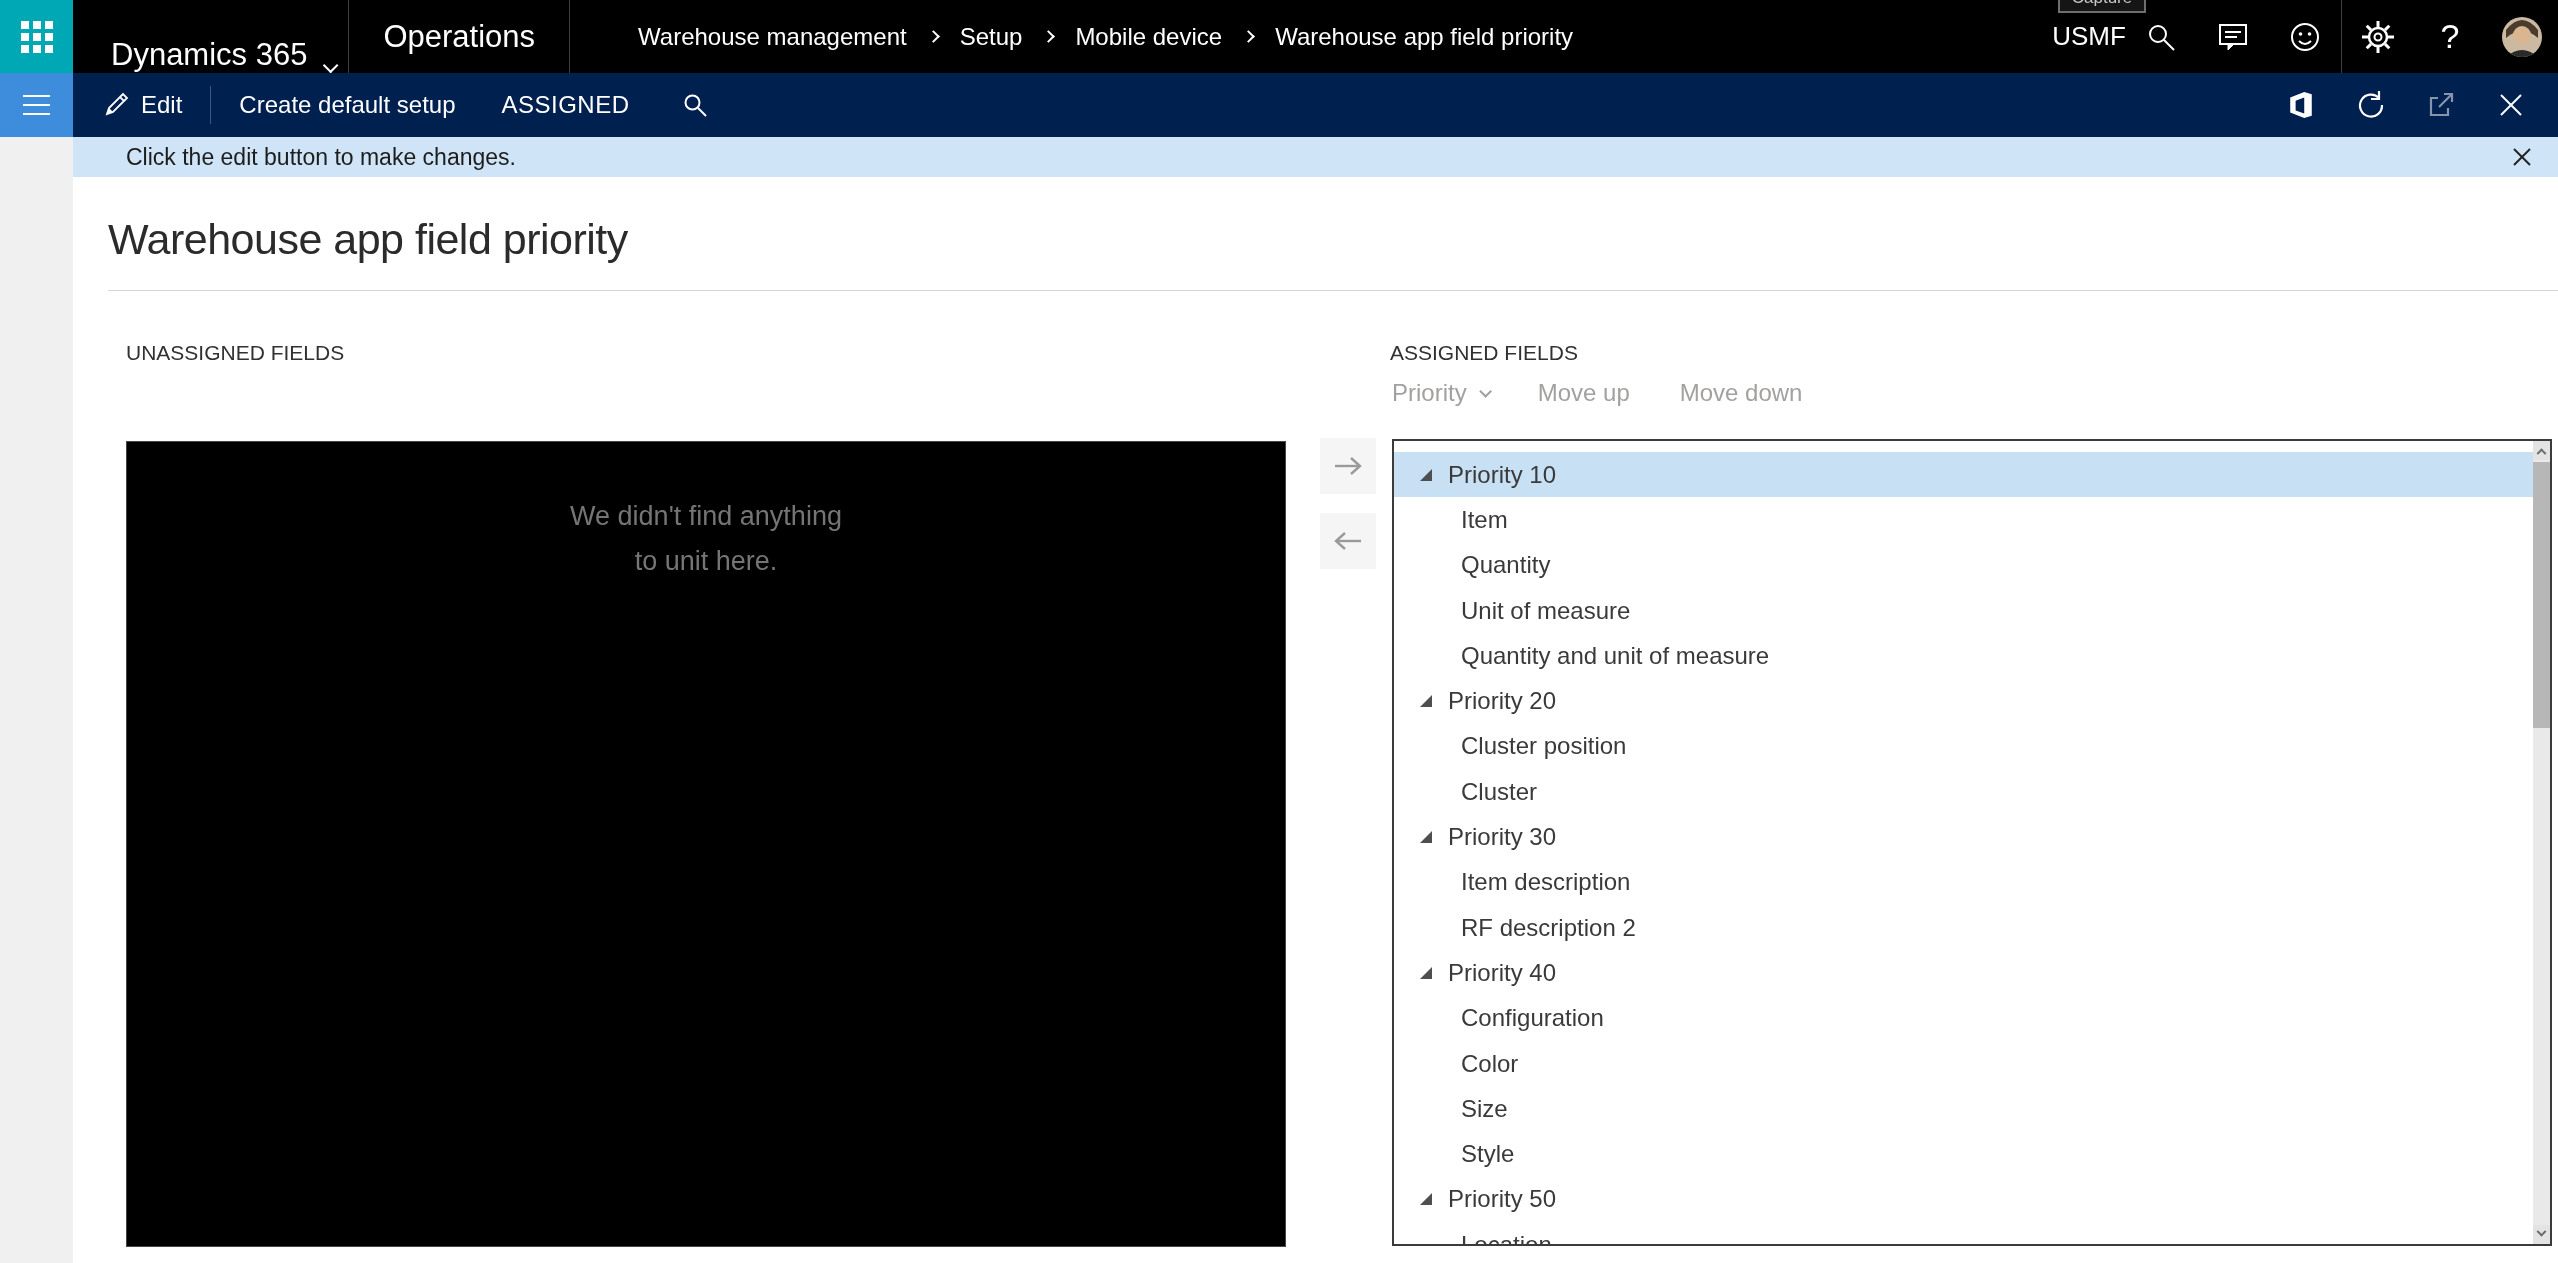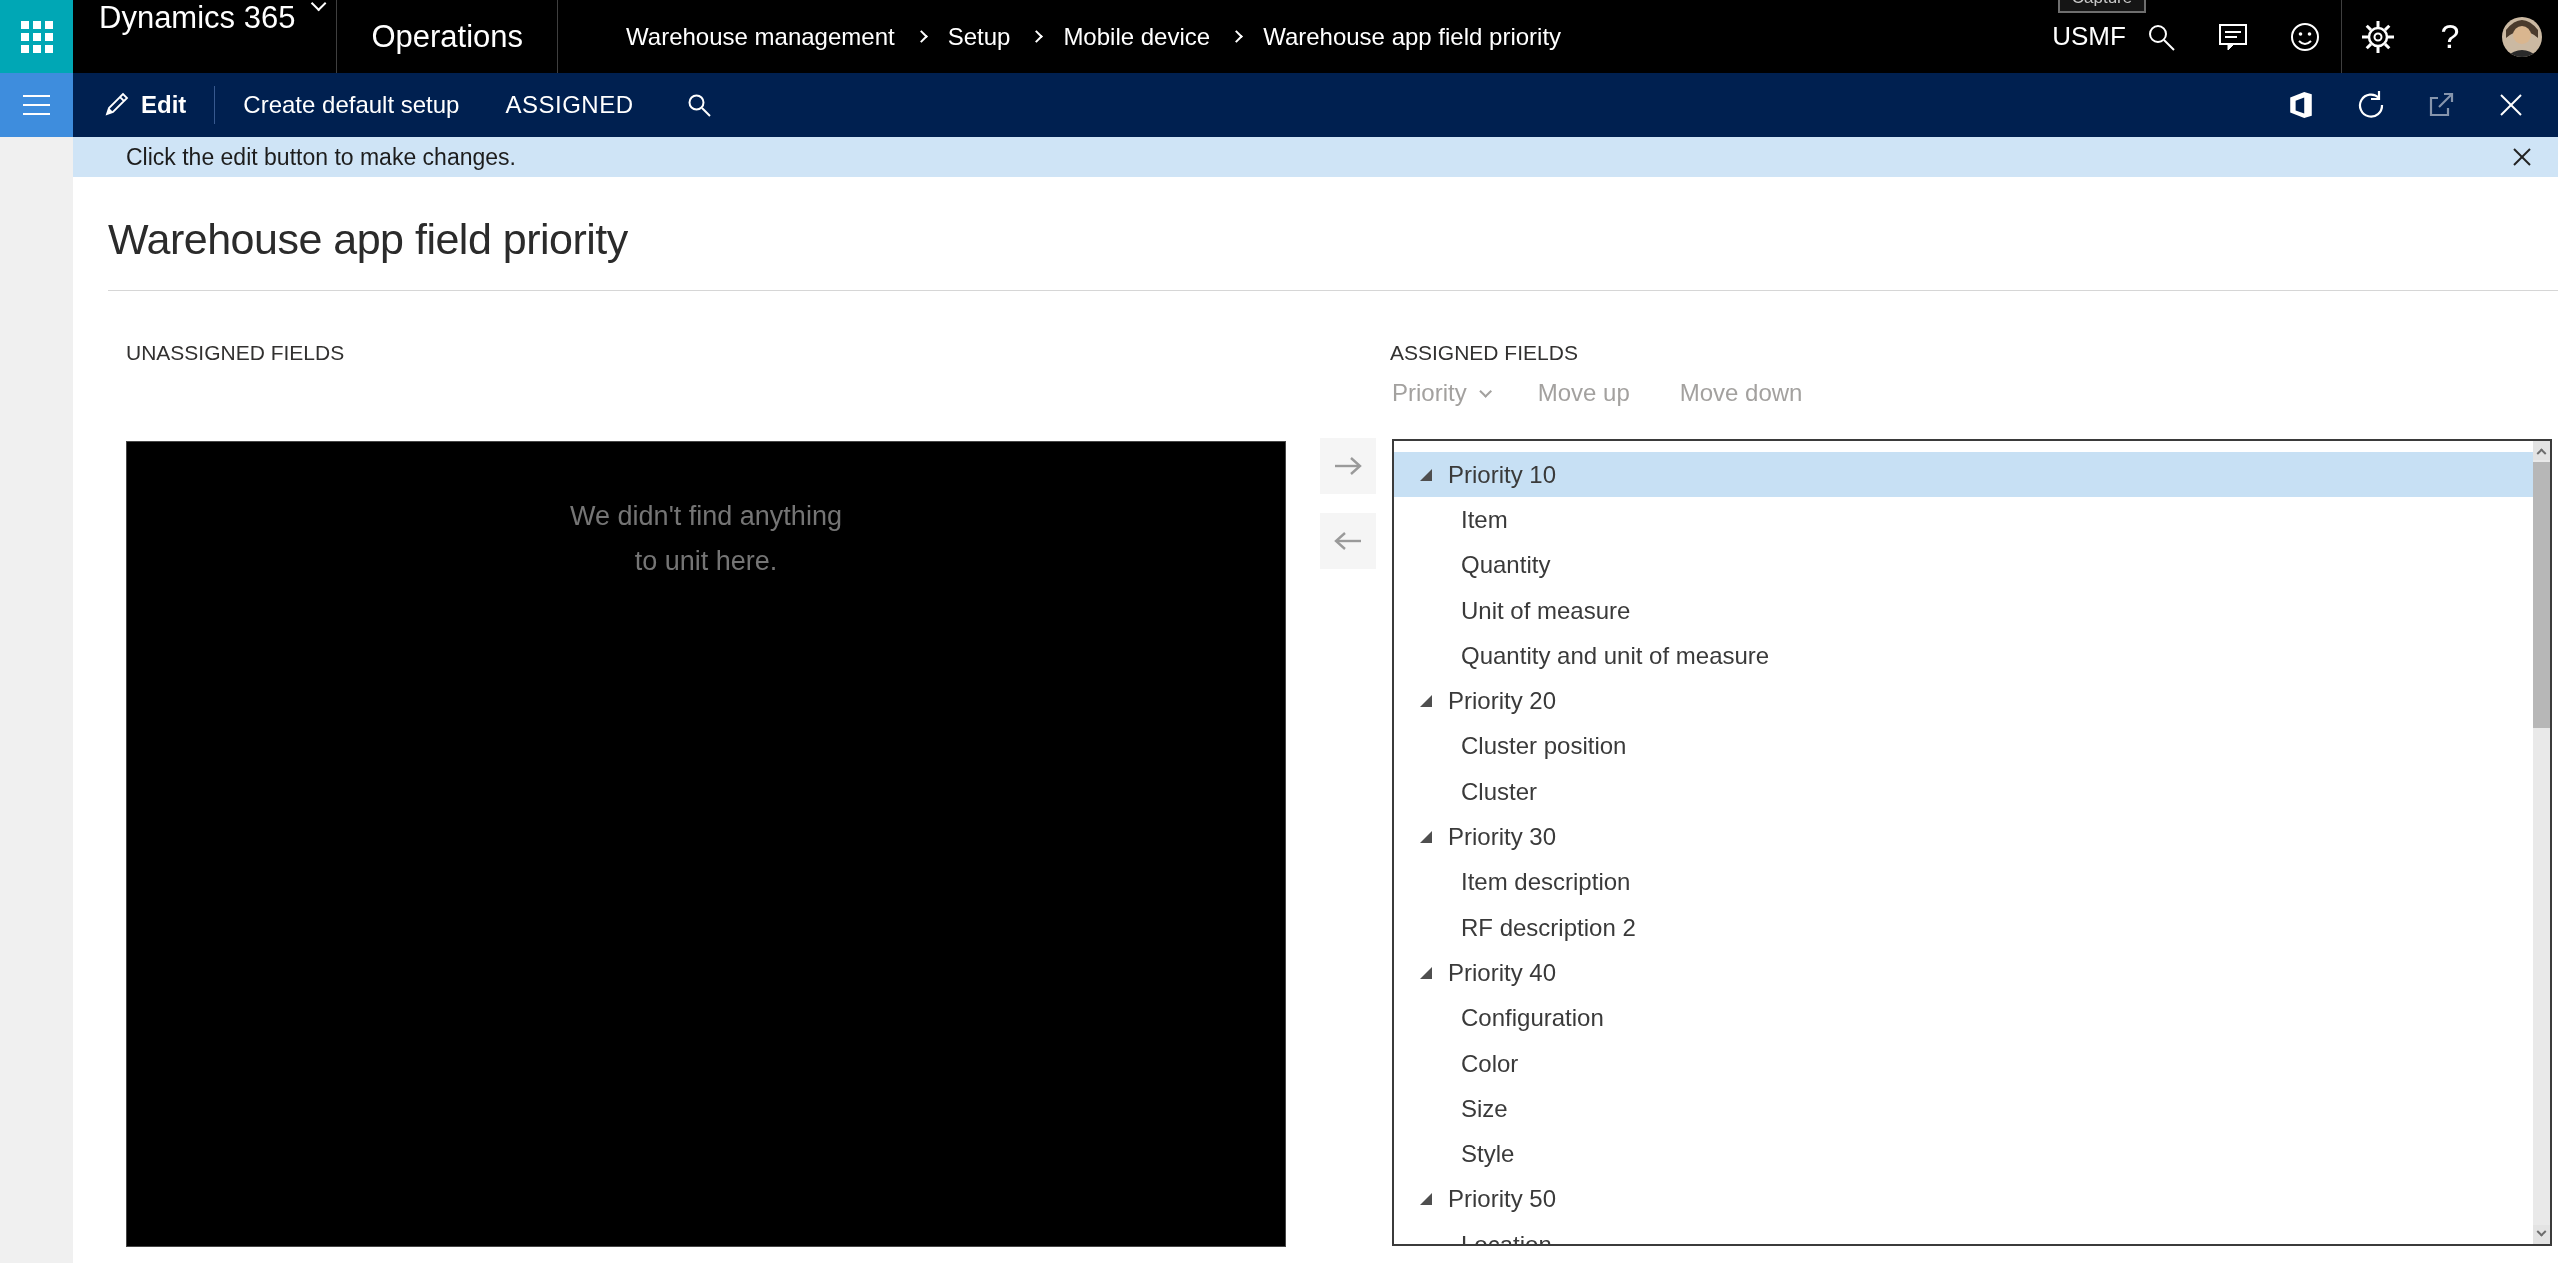--- a/index.html
+++ b/index.html
@@ -7,21 +7,21 @@
               font-family:"Liberation Sans", sans-serif; }
 
   
   .topbar { position:absolute; top:0; left:0; width:2558px; height:73px;
             background:#000; color:#fff; display:flex; align-items:center; }
   .waffle { width:73px; height:73px; background:#00a7b5; display:flex;
             align-items:center; justify-content:center; flex:0 0 auto; cursor:pointer; }
   .waffle-grid { display:grid; grid-template-columns:repeat(3,8px); grid-gap:4px; }
   .waffle-grid i { width:8px; height:8px; background:#fff; display:block; }
   .tb-product { font-size:31px; font-weight:300; padding:0 14px 0 26px; display:flex;
-                align-items:flex-start; gap:16px; height:73px; cursor:pointer; }
+                align-items:flex-end; gap:16px; height:73px; cursor:pointer;margin-left:12px; }
   .tb-divider { width:1px; height:73px; background:#3f3f3f; flex:0 0 auto; }
   .tb-app { font-size:31px; font-weight:300; padding:0 34px; height:73px;
             display:flex; align-items:center; cursor:pointer; }
   .chev { width:11px; height:11px; border-right:2px solid #fff; border-bottom:2px solid #fff;
           display:inline-block; }
   .chev.down { transform:rotate(45deg) translateY(-3px); }
   .chev.right { transform:rotate(-45deg); width:9px; height:9px; }
   .breadcrumb { display:flex; align-items:center; gap:22px; margin-left:68px;
                 font-size:24px; font-weight:300; }
   .bc-seg { cursor:pointer; white-space:nowrap; }
@@ -39,21 +39,21 @@
                  z-index:40; }
 
   
   .action-pane { position:absolute; top:73px; left:0; width:2558px; height:64px;
                  background:#002050; color:#fff; display:flex; align-items:center; }
   .hamburger { width:73px; height:64px; background:#3e8ddd; display:flex; flex-direction:column;
                align-items:center; justify-content:center; gap:7px; flex:0 0 auto; cursor:pointer; }
   .hamburger i { display:block; width:27px; height:2px; background:#fff; }
   .ap-btn { display:flex; align-items:center; gap:12px; font-size:24px; cursor:pointer;
             padding:0 6px; height:64px; }
-  .ap-edit { margin-left:24px;font-weight:bold; }
+  .ap-edit { margin-left:24px; }
   .ap-divider { width:1px; height:38px; background:#37598f; margin:0 22px; }
   .ap-options { margin-left:34px; letter-spacing:0.5px; }
   .ap-search { margin-left:40px; }
   .ap-right { margin-left:auto; display:flex; align-items:center; gap:0; padding-right:12px; }
   .ap-right .api { width:70px; height:64px; display:flex; align-items:center;
                    justify-content:center; cursor:pointer; }
 
   
   .message-bar { position:absolute; top:137px; left:73px; right:0; height:40px;
                  background:#cfe4f6; display:flex; align-items:center; color:#1d1d1d;

